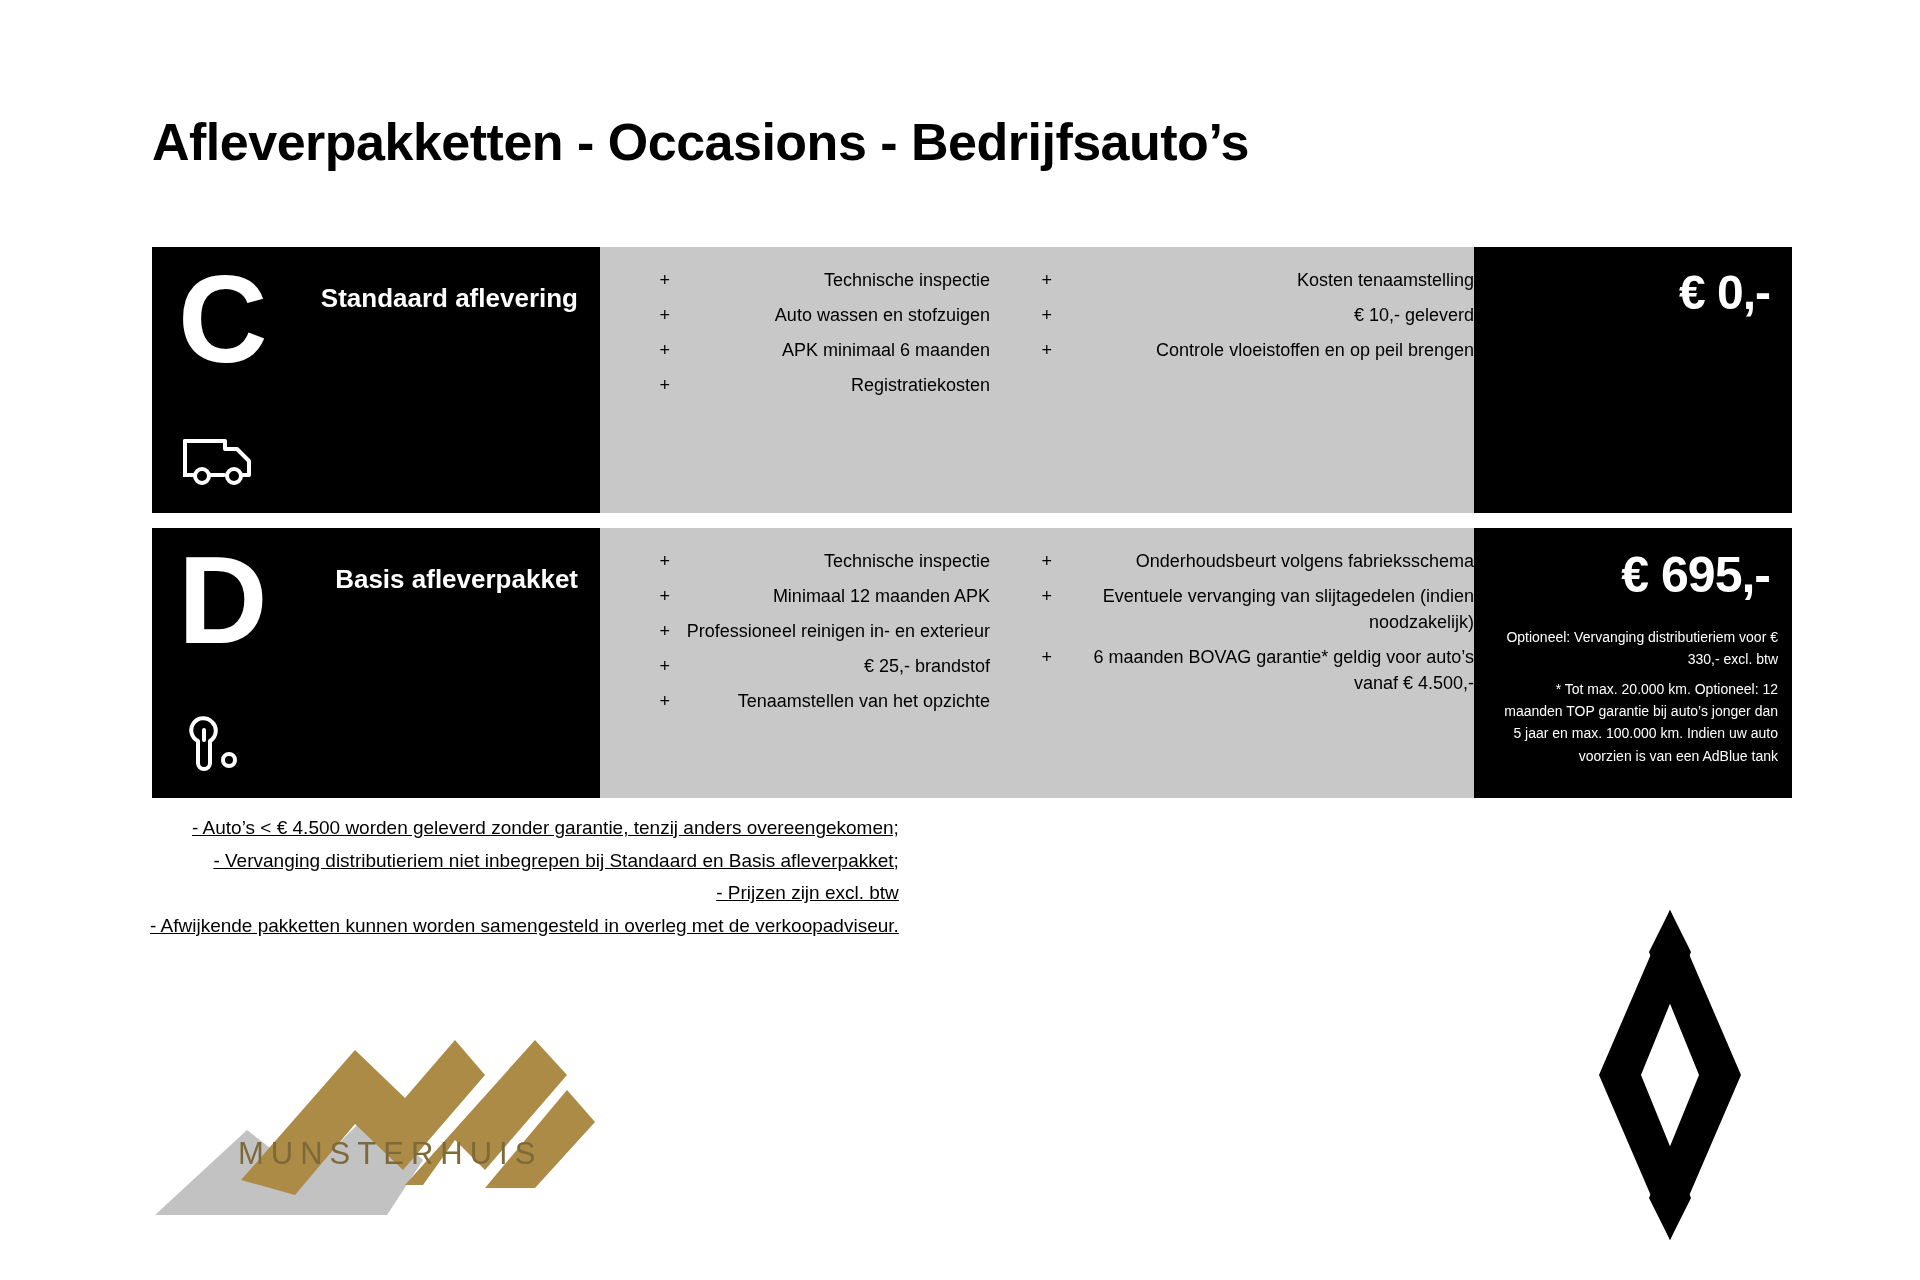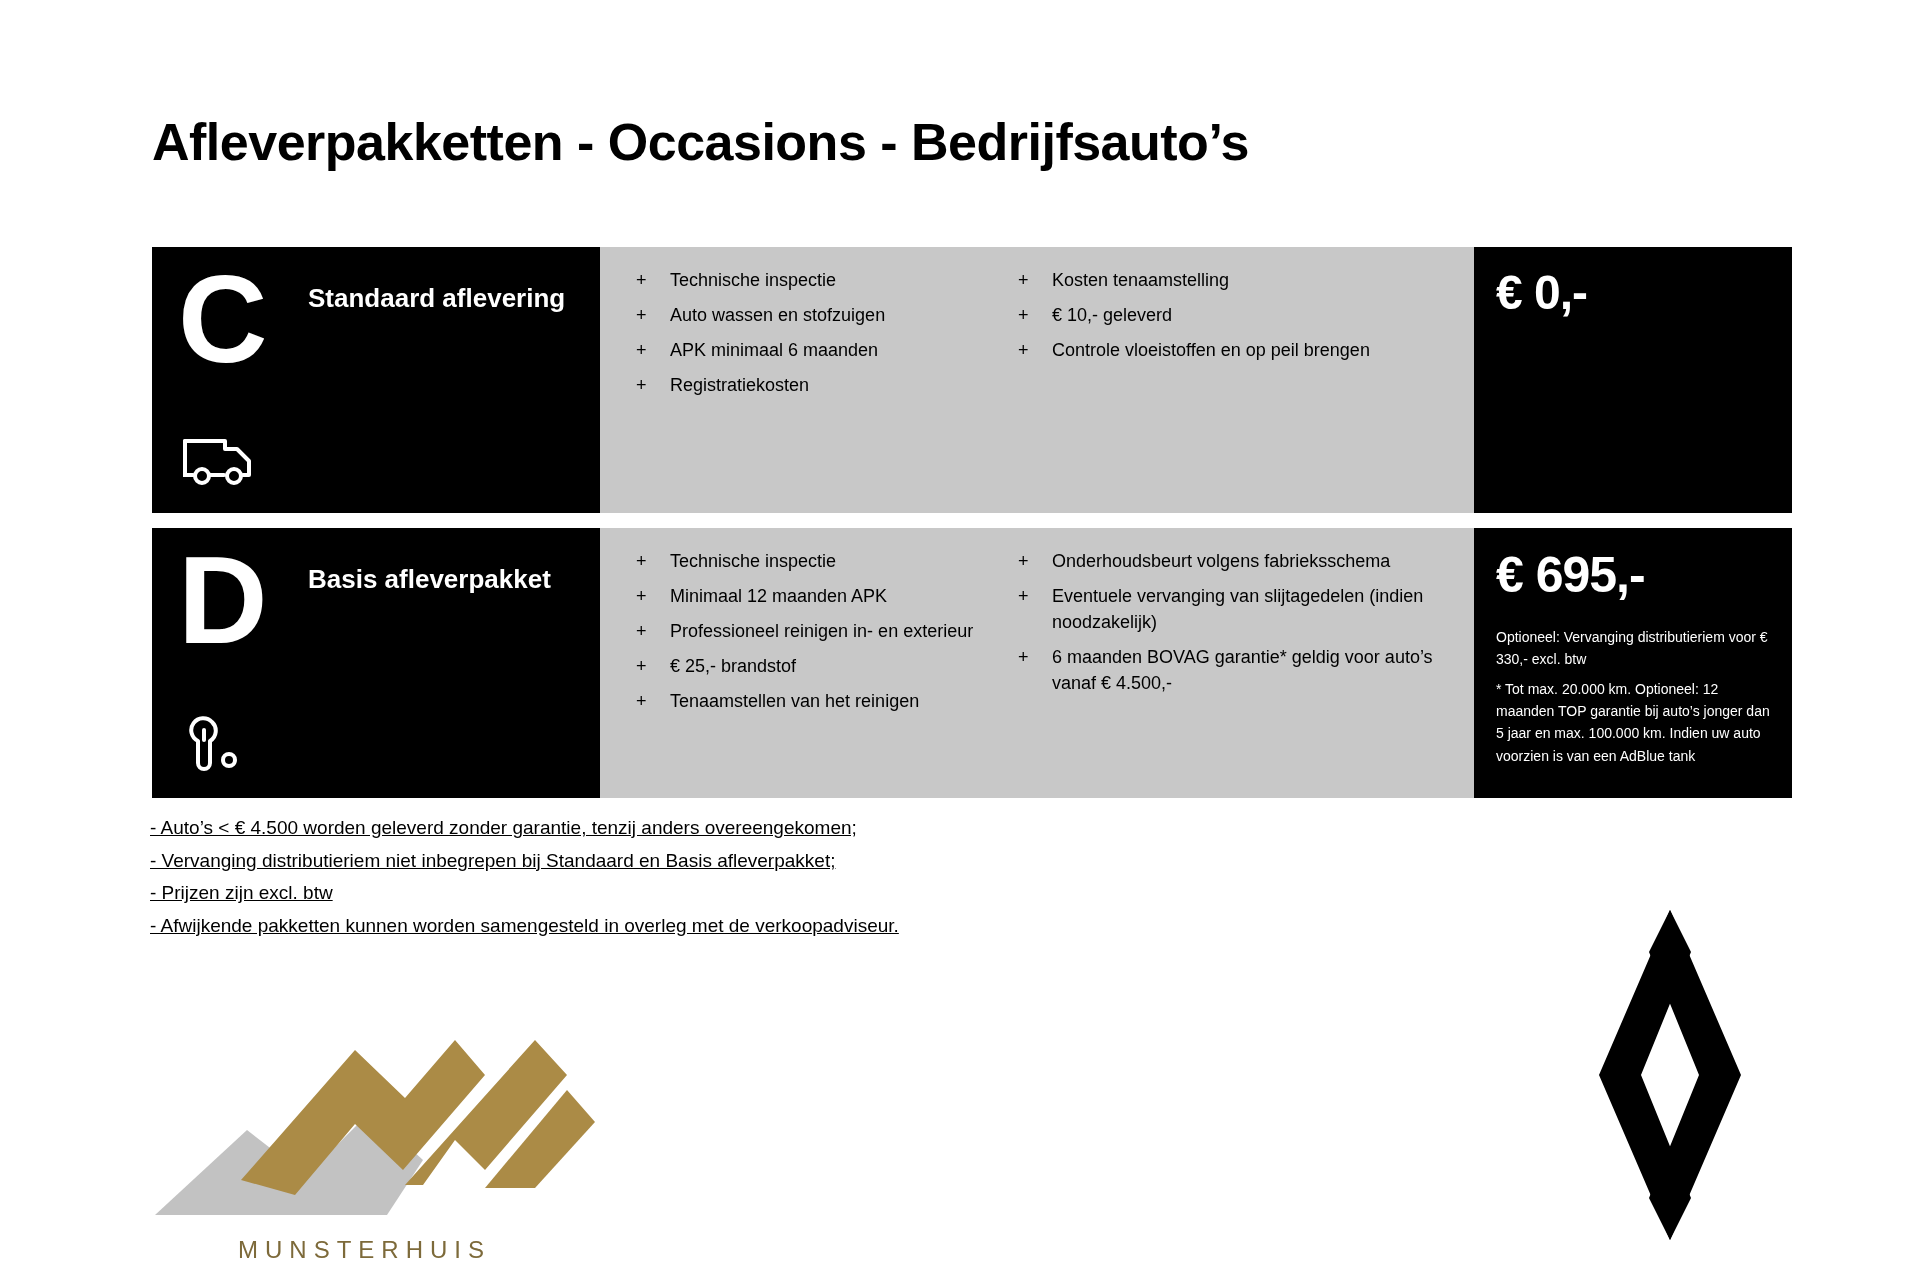--- a/index.html
+++ b/index.html
@@ -13,20 +13,21 @@
     font-family: "Liberation Sans", sans-serif;
     color: #000000;
     position: relative;
     overflow: hidden;
   }
   .page {
     position: absolute;
     left: 0; top: 0;
     width: 1920px;
     height: 1280px;
+    text-align: right;
   }
 
   
   .title {
     position: absolute;
     left: 152px;
     top: 112px;
     font-size: 52px;
     font-weight: bold;
     letter-spacing: -0.5px;
@@ -156,22 +157,22 @@
   #munsterhuis-logo {
     position: absolute;
     left: 155px;
     top: 1020px;
     width: 500px;
     height: 220px;
   }
   #munsterhuis-wordmark {
     position: absolute;
     left: 238px;
-    top: 1236px;
-    font-size: 24px;
+    top: 1136px;
+    font-size: 31px;
     letter-spacing: 7px;
     font-weight: normal;
     color: #7d6a3a;
   }
   #renault-logo {
     position: absolute;
     left: 1545px;
     top: 910px;
     width: 250px;
     height: 330px;
@@ -267,21 +268,21 @@
         <div class="item">
           <span class="plus">+</span>
           <span class="txt">Professioneel reinigen in- en exterieur</span>
         </div>
         <div class="item">
           <span class="plus">+</span>
           <span class="txt">€ 25,- brandstof</span>
         </div>
         <div class="item">
           <span class="plus">+</span>
-          <span class="txt">Tenaamstellen van het reinigen</span>
+          <span class="txt">Tenaamstellen van het opzichte</span>
         </div>
       </div>
       <div class="col col-b">
         <div class="item">
           <span class="plus">+</span>
           <span class="txt">Onderhoudsbeurt volgens fabrieksschema</span>
         </div>
         <div class="item">
           <span class="plus">+</span>
           <span class="txt">Eventuele vervanging van slijtagedelen (indien noodzakelijk)</span>

